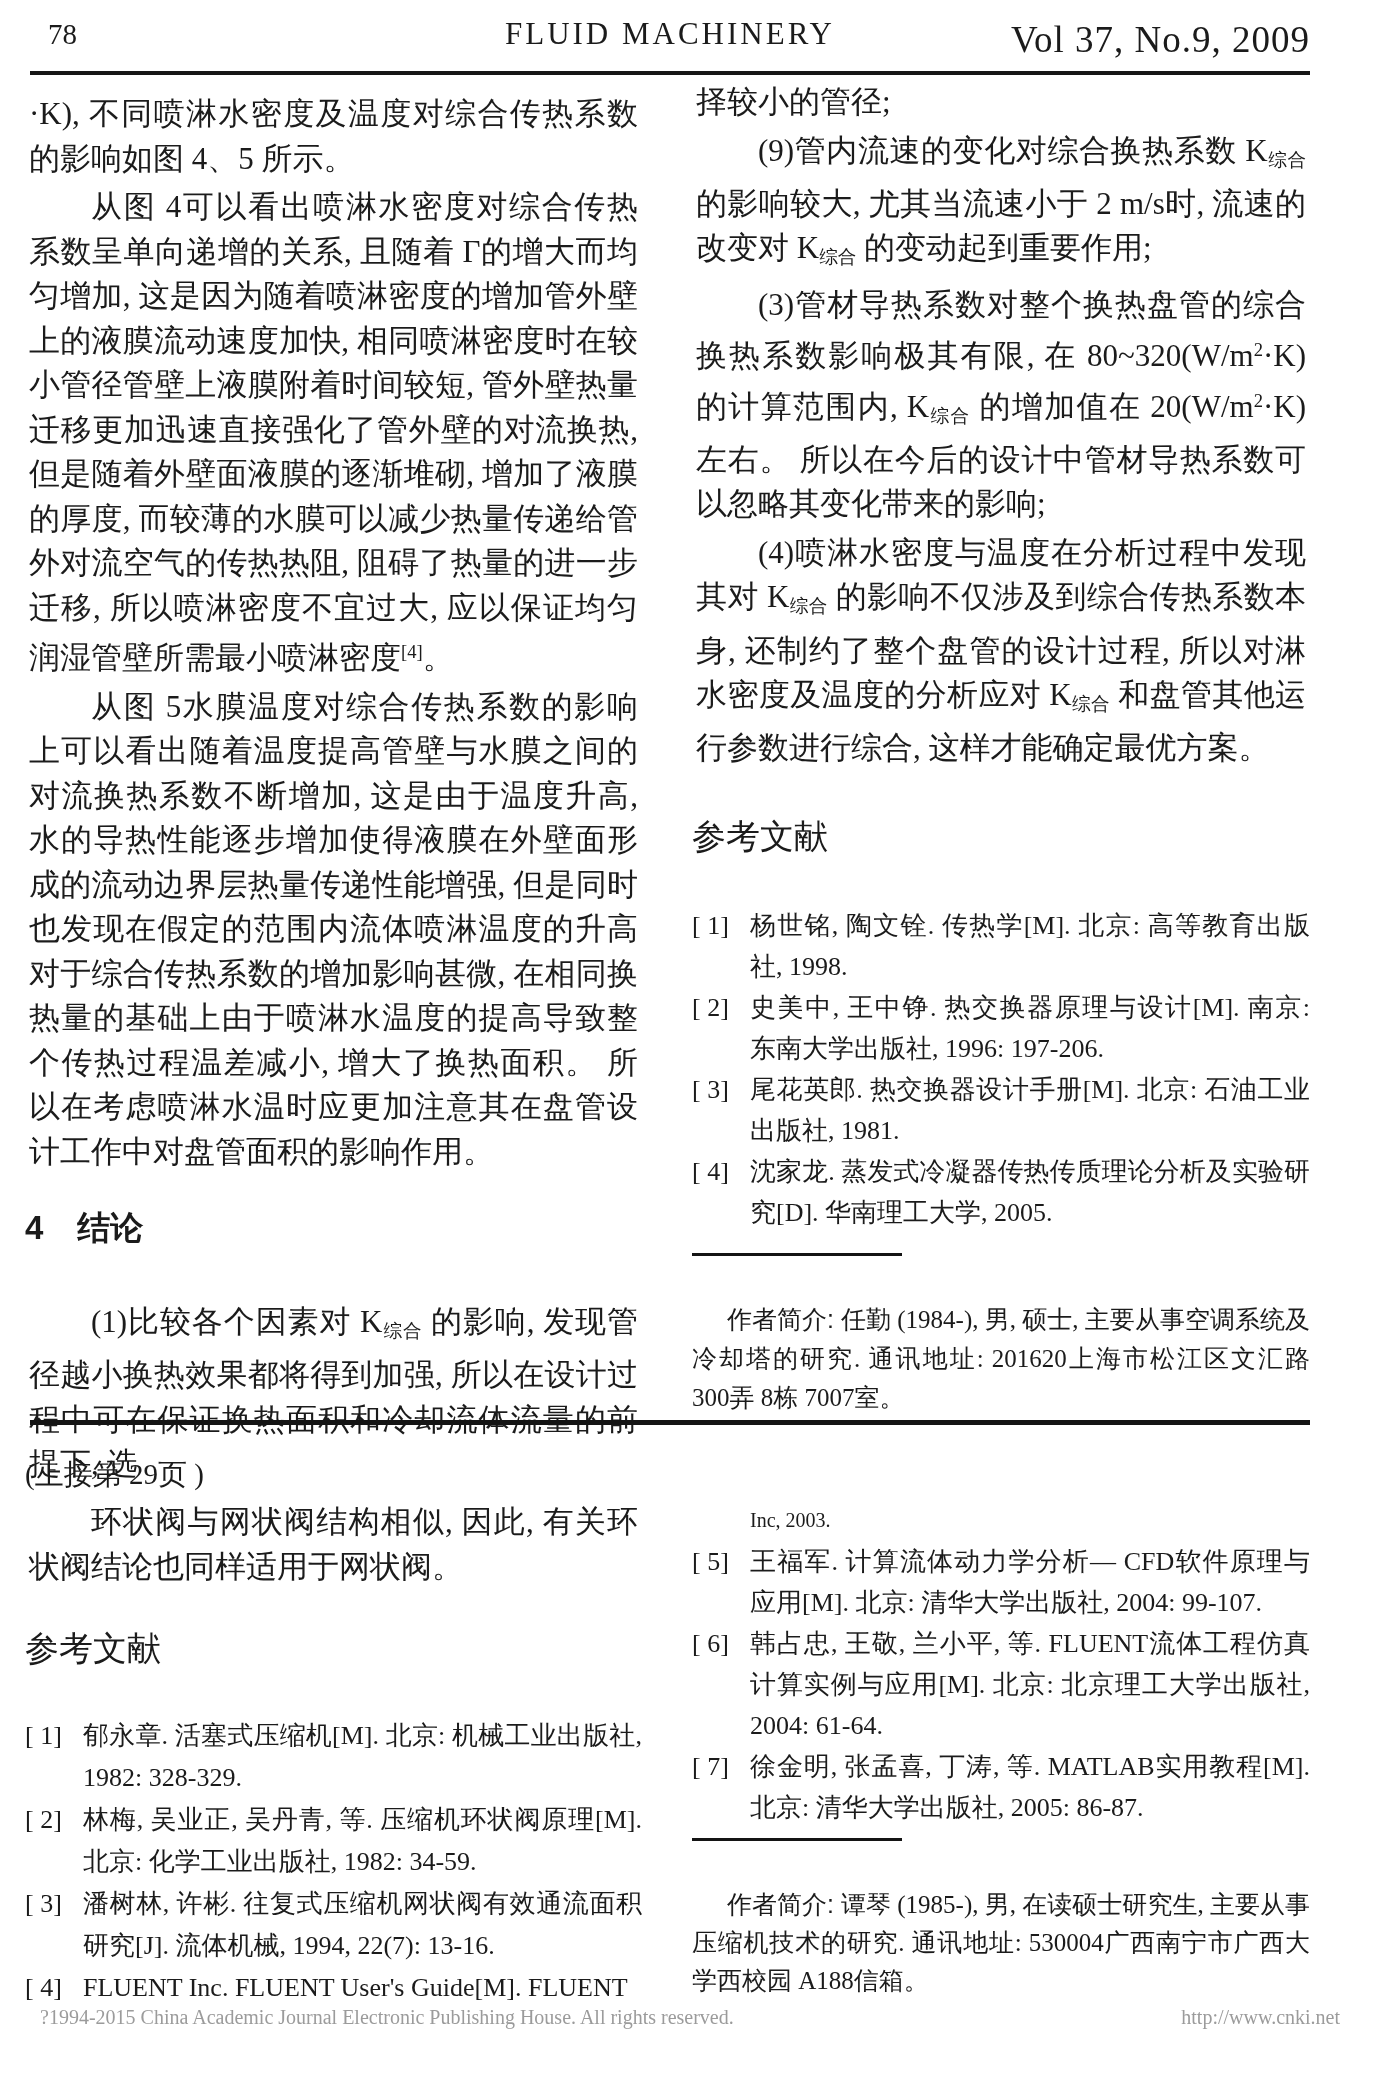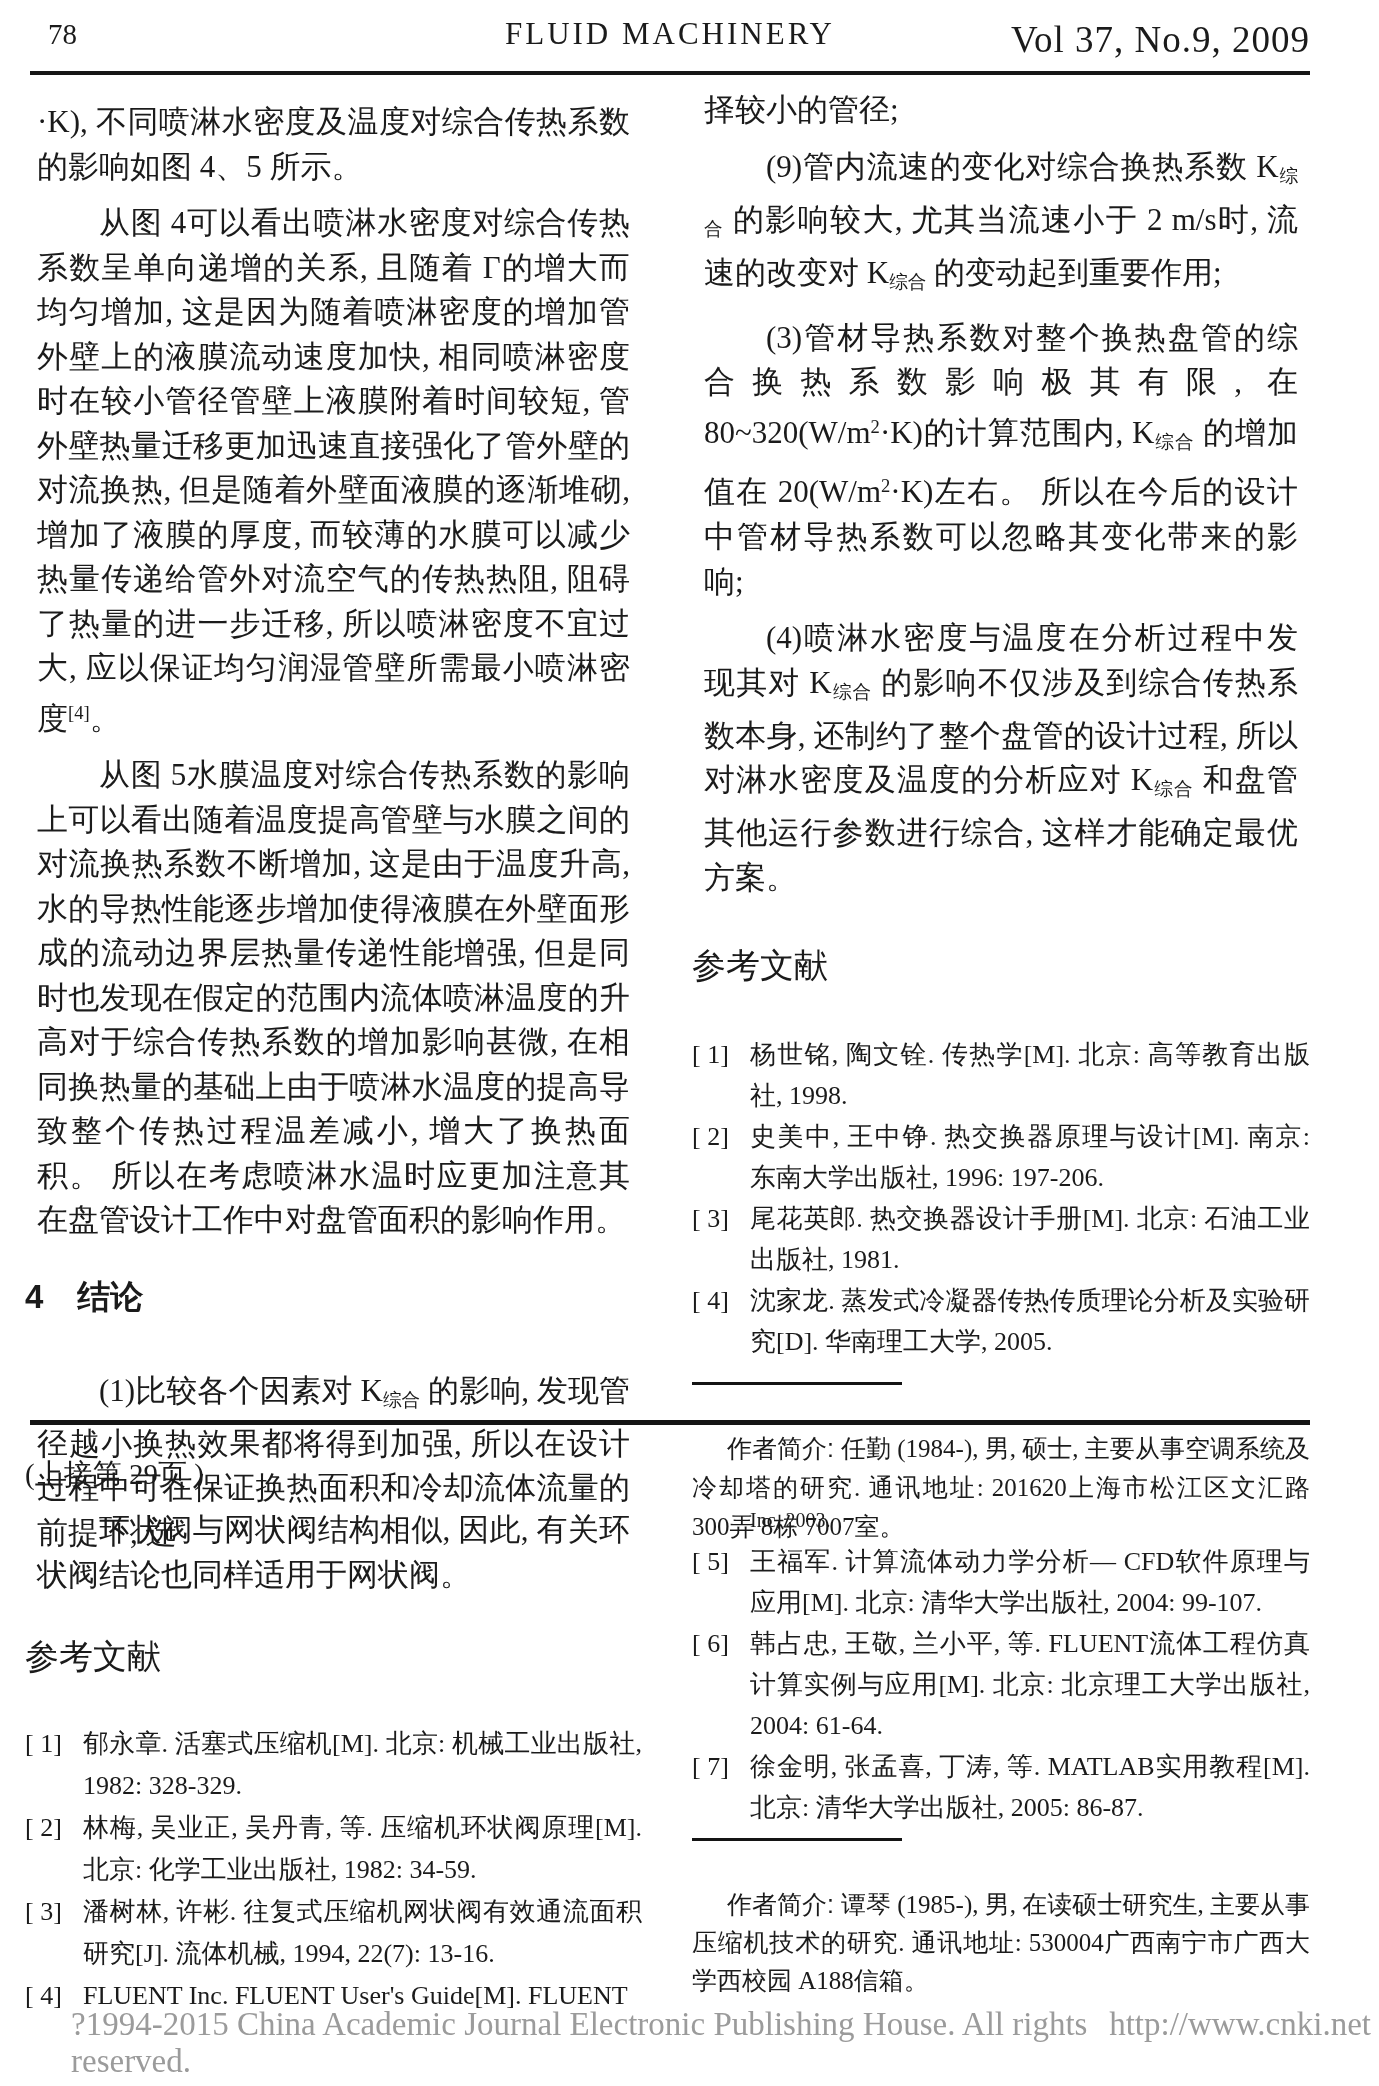--- a/index.html
+++ b/index.html
@@ -16,21 +16,21 @@
   .hdr-center{position:absolute;left:30px;top:16px;width:1280px;text-align:center;
               font-size:31px;letter-spacing:3px;}
   .hdr-right{position:absolute;right:69px;top:18px;font-size:37px;letter-spacing:1px;}
   .header-rule{position:absolute;top:71px;left:30px;width:1280px;height:4px;background:#161616;}
   
   .col{position:absolute;text-align:justify;}
   .col-tl{left:25px;top:88px;width:617px;}
   .col-tr{left:692px;top:76px;width:618px;}
   .col-bl{left:25px;top:1452px;width:617px;}
   .col-br{left:692px;top:1452px;width:618px;}
-  .body-text{margin:12px;font-size:31px;line-height:44.5px;}
+  .body-text{margin:4px;font-size:31px;line-height:44.5px;}
   .indent{text-indent:2em;}
   sub{font-size:0.60em;vertical-align:-0.25em;}
   sup{font-size:0.60em;vertical-align:0.55em;}
   b{font-family:"Liberation Sans","DejaVu Sans",sans-serif;font-weight:normal;}
   
   .section-heading{
     margin:34px 0 52px 0;font-size:33px;font-weight:bold;line-height:40px;
     font-family:"Liberation Sans","DejaVu Sans",sans-serif;text-align:left;
   }
   .section-heading .sec-num{margin-right:34px;}
@@ -49,21 +49,21 @@
   .author-sep{width:210px;border:none;border-top:3px solid #141414;margin:20px 0 0 0;}
   .author-sep-b{margin-top:10px;}
   .bio{margin:44px 0 0 0;font-size:25px;line-height:39px;text-indent:1.4em;}
   .bio-b{line-height:38px;}
   
   .continued{margin:0;font-size:29px;line-height:44px;text-align:left;}
   .divider{position:absolute;top:1420px;left:30px;width:1280px;height:5px;background:#141414;}
   .footer{
     position:absolute;left:40px;top:2006px;width:1300px;
     display:flex;justify-content:space-between;align-items:baseline;
-    font-size:33px;color:#9b9b9b;margin-left:31px;
+    font-size:20px;color:#9b9b9b;
   }
 </style>
 </head>
 <body>
 
 <div class="page">
 
   <div class="hdr-left">78</div>
   <div class="hdr-center">FLUID MACHINERY</div>
   <div class="hdr-right">Vol 37, No.9, 2009</div>

